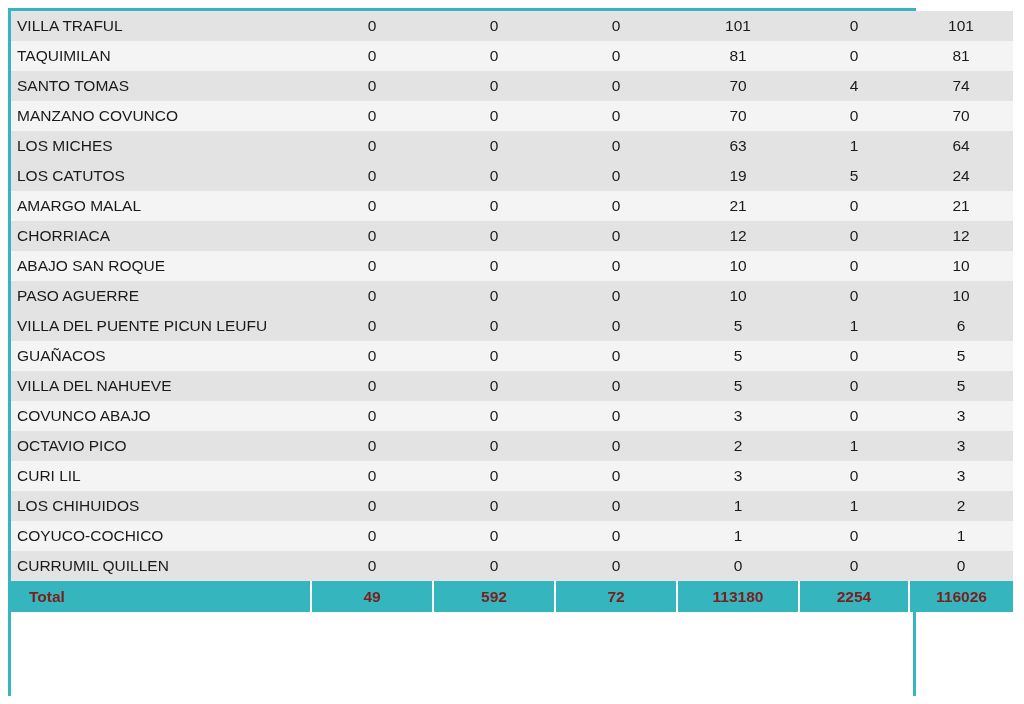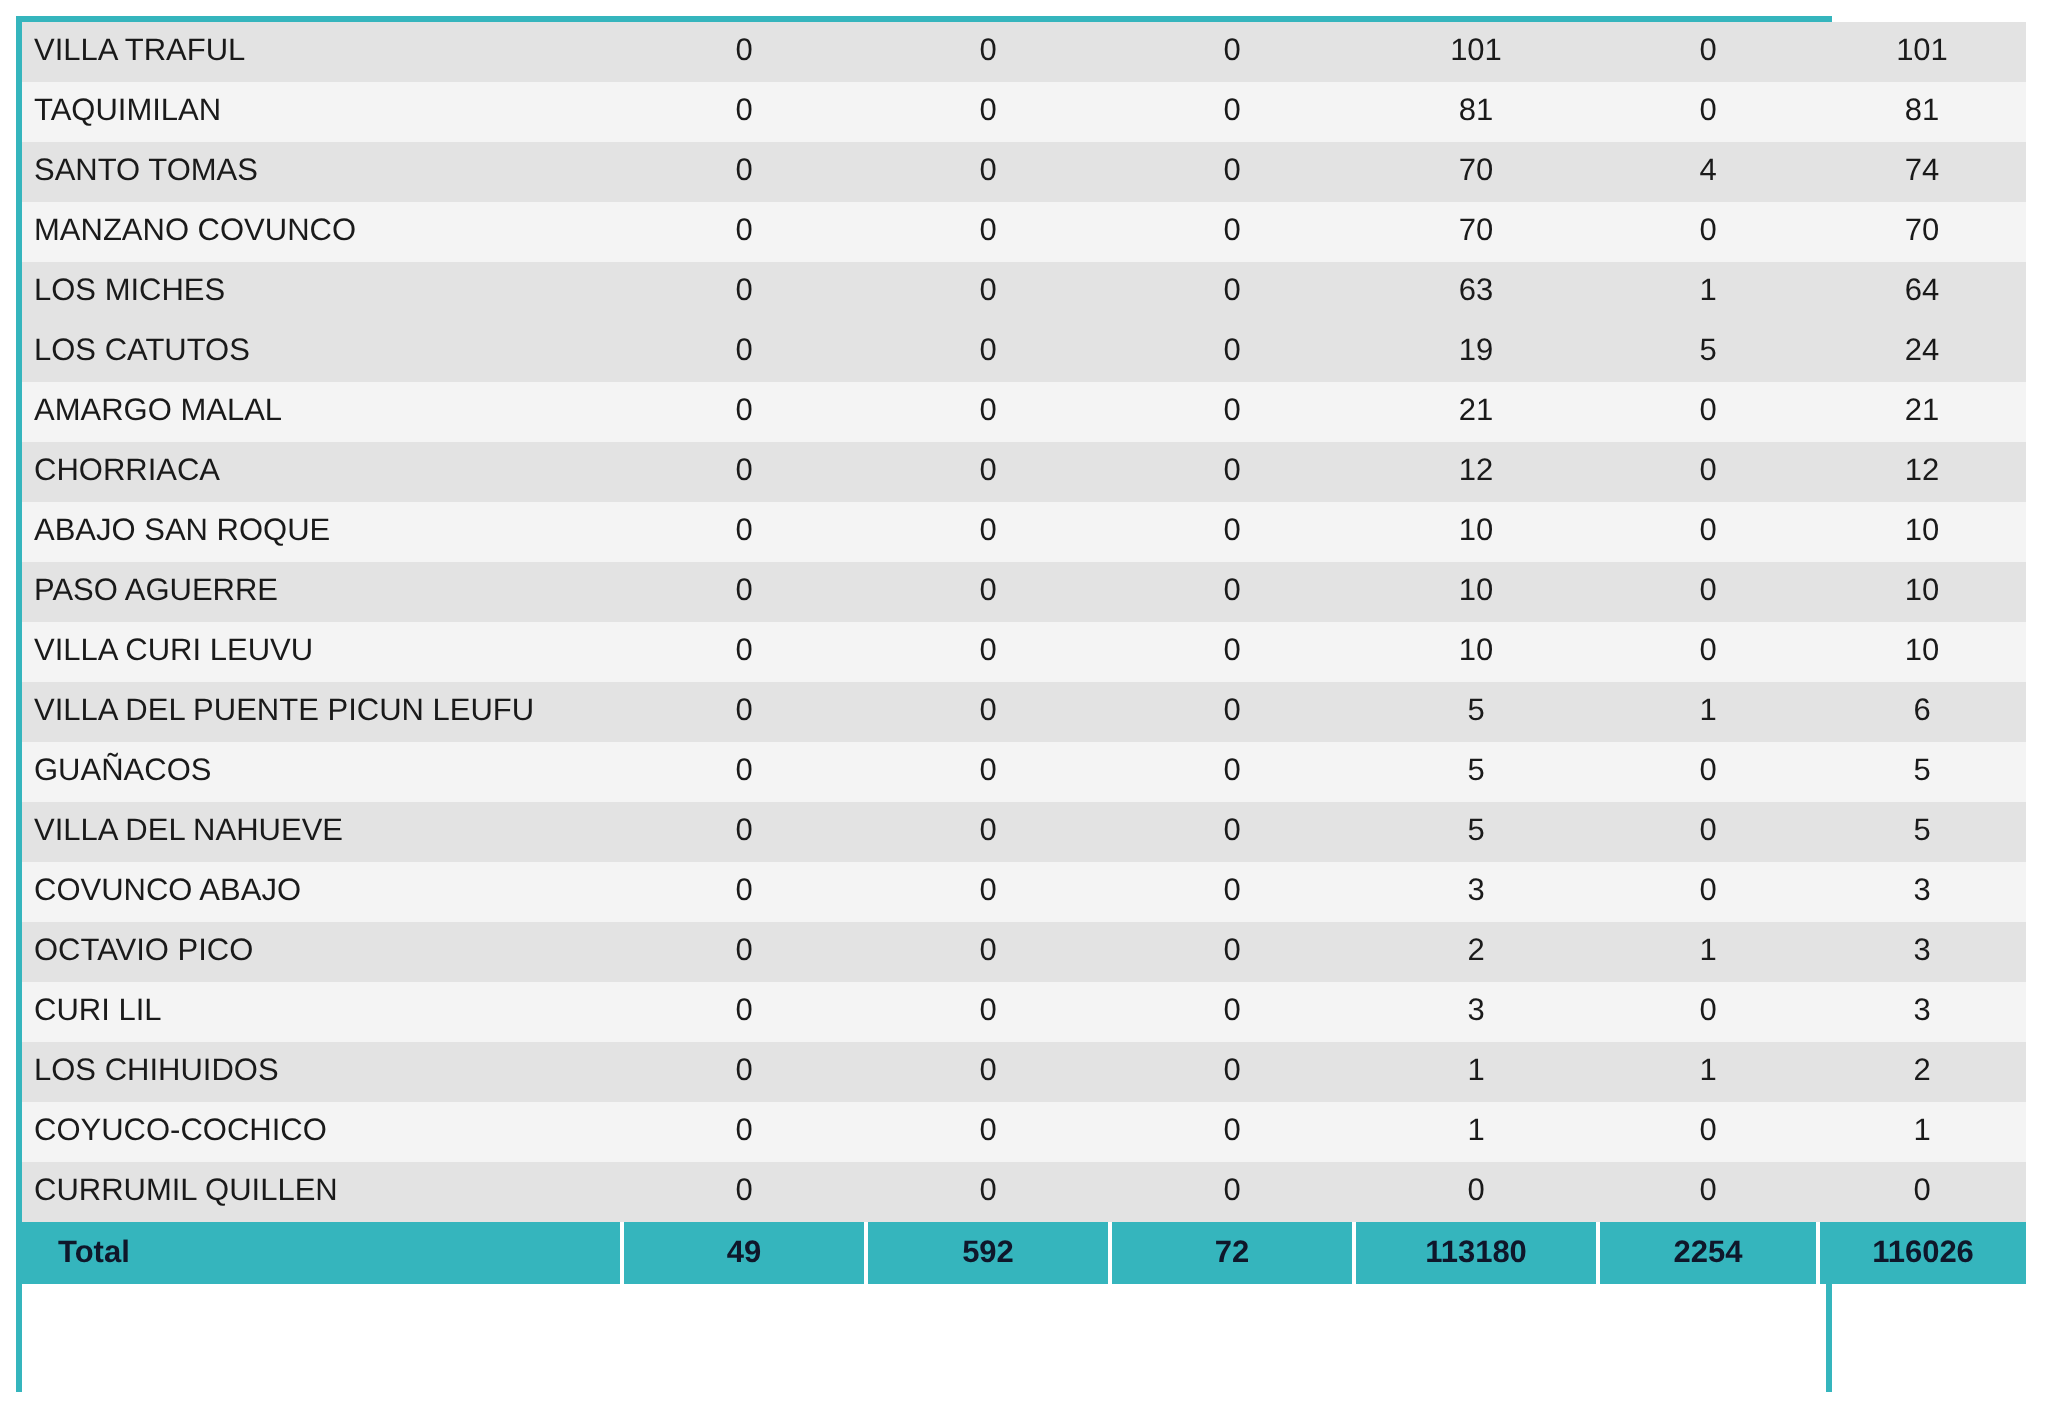--- a/index.html
+++ b/index.html
@@ -70,21 +70,21 @@
     text-align: center;
   }
   tr.odd td {
     background: #e3e3e3;
   }
   tr.even td {
     background: #f4f4f4;
   }
   tr.total td {
     background: #35b5bd;
-    color: #0f172a;
+    color: #7f1d1d;
     font-weight: bold;
     height: 31px;
     font-size: 15.5px;
   }
   tr.total td.name {
     padding-left: 18px;
   }
   tr.total td.num {
     border-left: 2px solid #ffffff;
   }
@@ -191,29 +191,20 @@
         </tr>
         <tr class="odd">
           <td class="name">PASO AGUERRE</td>
           <td class="num">0</td>
           <td class="num">0</td>
           <td class="num">0</td>
           <td class="num">10</td>
           <td class="num">0</td>
           <td class="num">10</td>
         </tr>
-        <tr class="even">
-          <td class="name">VILLA CURI LEUVU</td>
-          <td class="num">0</td>
-          <td class="num">0</td>
-          <td class="num">0</td>
-          <td class="num">10</td>
-          <td class="num">0</td>
-          <td class="num">10</td>
-        </tr>
         <tr class="odd">
           <td class="name">VILLA DEL PUENTE PICUN LEUFU</td>
           <td class="num">0</td>
           <td class="num">0</td>
           <td class="num">0</td>
           <td class="num">5</td>
           <td class="num">1</td>
           <td class="num">6</td>
         </tr>
         <tr class="even">

